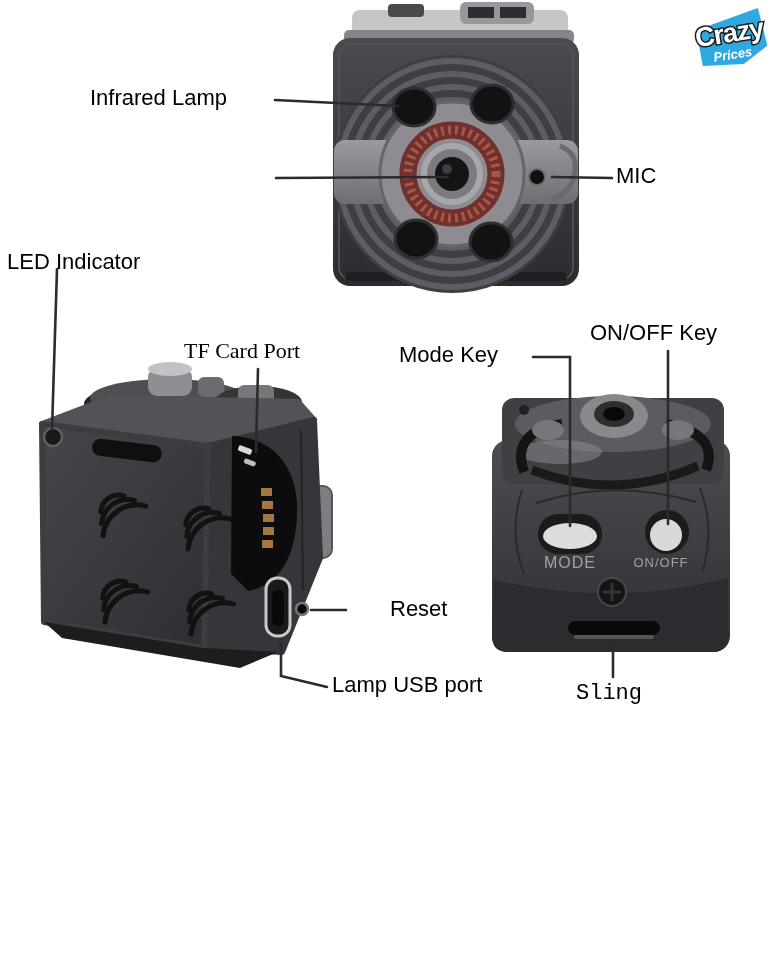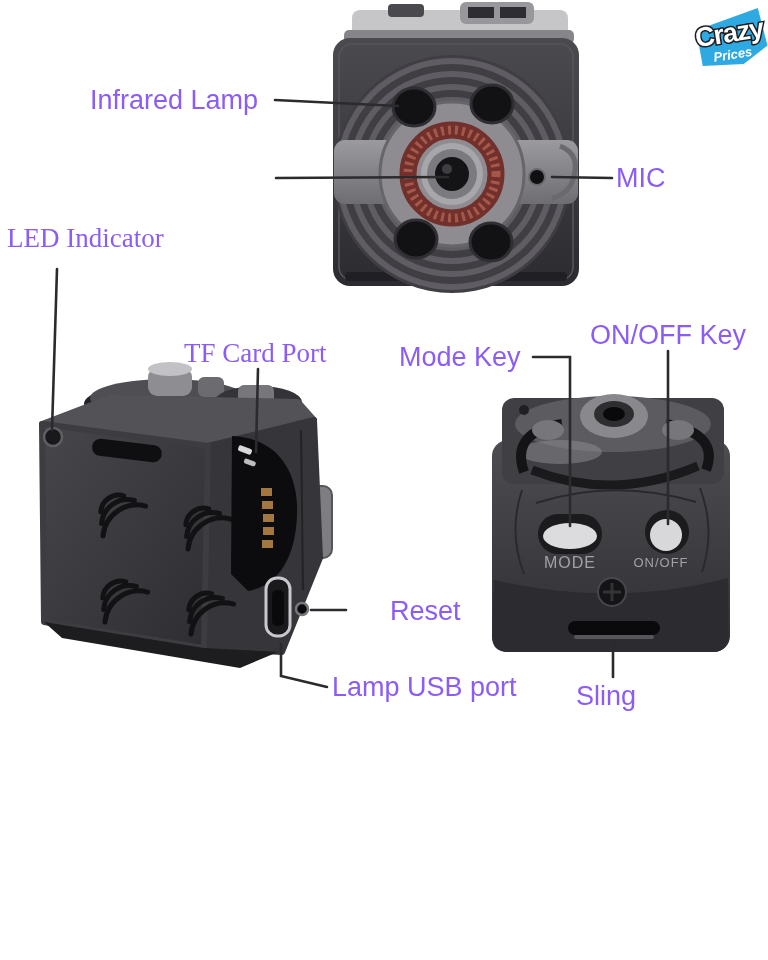--- a/index.html
+++ b/index.html
@@ -1,30 +1,30 @@
 <!DOCTYPE html>
 <html><head>
 <meta charset="utf-8">
 <style>
   html,body{margin:0;padding:0;background:#ffffff;}
   #stage{position:relative;width:768px;height:960px;background:#ffffff;overflow:hidden;
          font-family:"Liberation Sans",sans-serif;}
   #art{position:absolute;left:0;top:0;}
-  .label{position:absolute;font-size:27px;line-height:1.05;color:#8b5cf6;
+  .label{position:absolute;font-size:22px;line-height:1.05;color:#000000;
          white-space:nowrap;letter-spacing:0px;}
   .l-infrared{left:90px;top:86px;}
   .l-hdlens{left:172px;top:164px;}
   .l-mic{left:616px;top:164px;}
-  .l-led{left:7px;top:224px;font-family:Liberation Serif, serif;}
+  .l-led{left:7px;top:250px;}
   .l-tf{left:184px;top:339px;font-family:Liberation Serif, serif;}
   .l-mode{left:399px;top:343px;}
   .l-onoff{left:590px;top:321px;}
   .l-reset{left:349px;top:597px;margin-left:41px;}
   .l-usb{left:332px;top:673px;}
-  .l-sling{left:576px;top:682px;}
+  .l-sling{left:576px;top:682px;font-family:Liberation Mono, monospace;}
   svg text{font-family:"Liberation Sans",sans-serif;}
   .btn-mark{fill:#a2a2a6;font-size:16px;letter-spacing:1px;}
 </style>
 </head>
 <body>
 
 <div id="stage">
 
   <svg id="art" width="768" height="960" viewBox="0 0 768 960">
     <defs>

